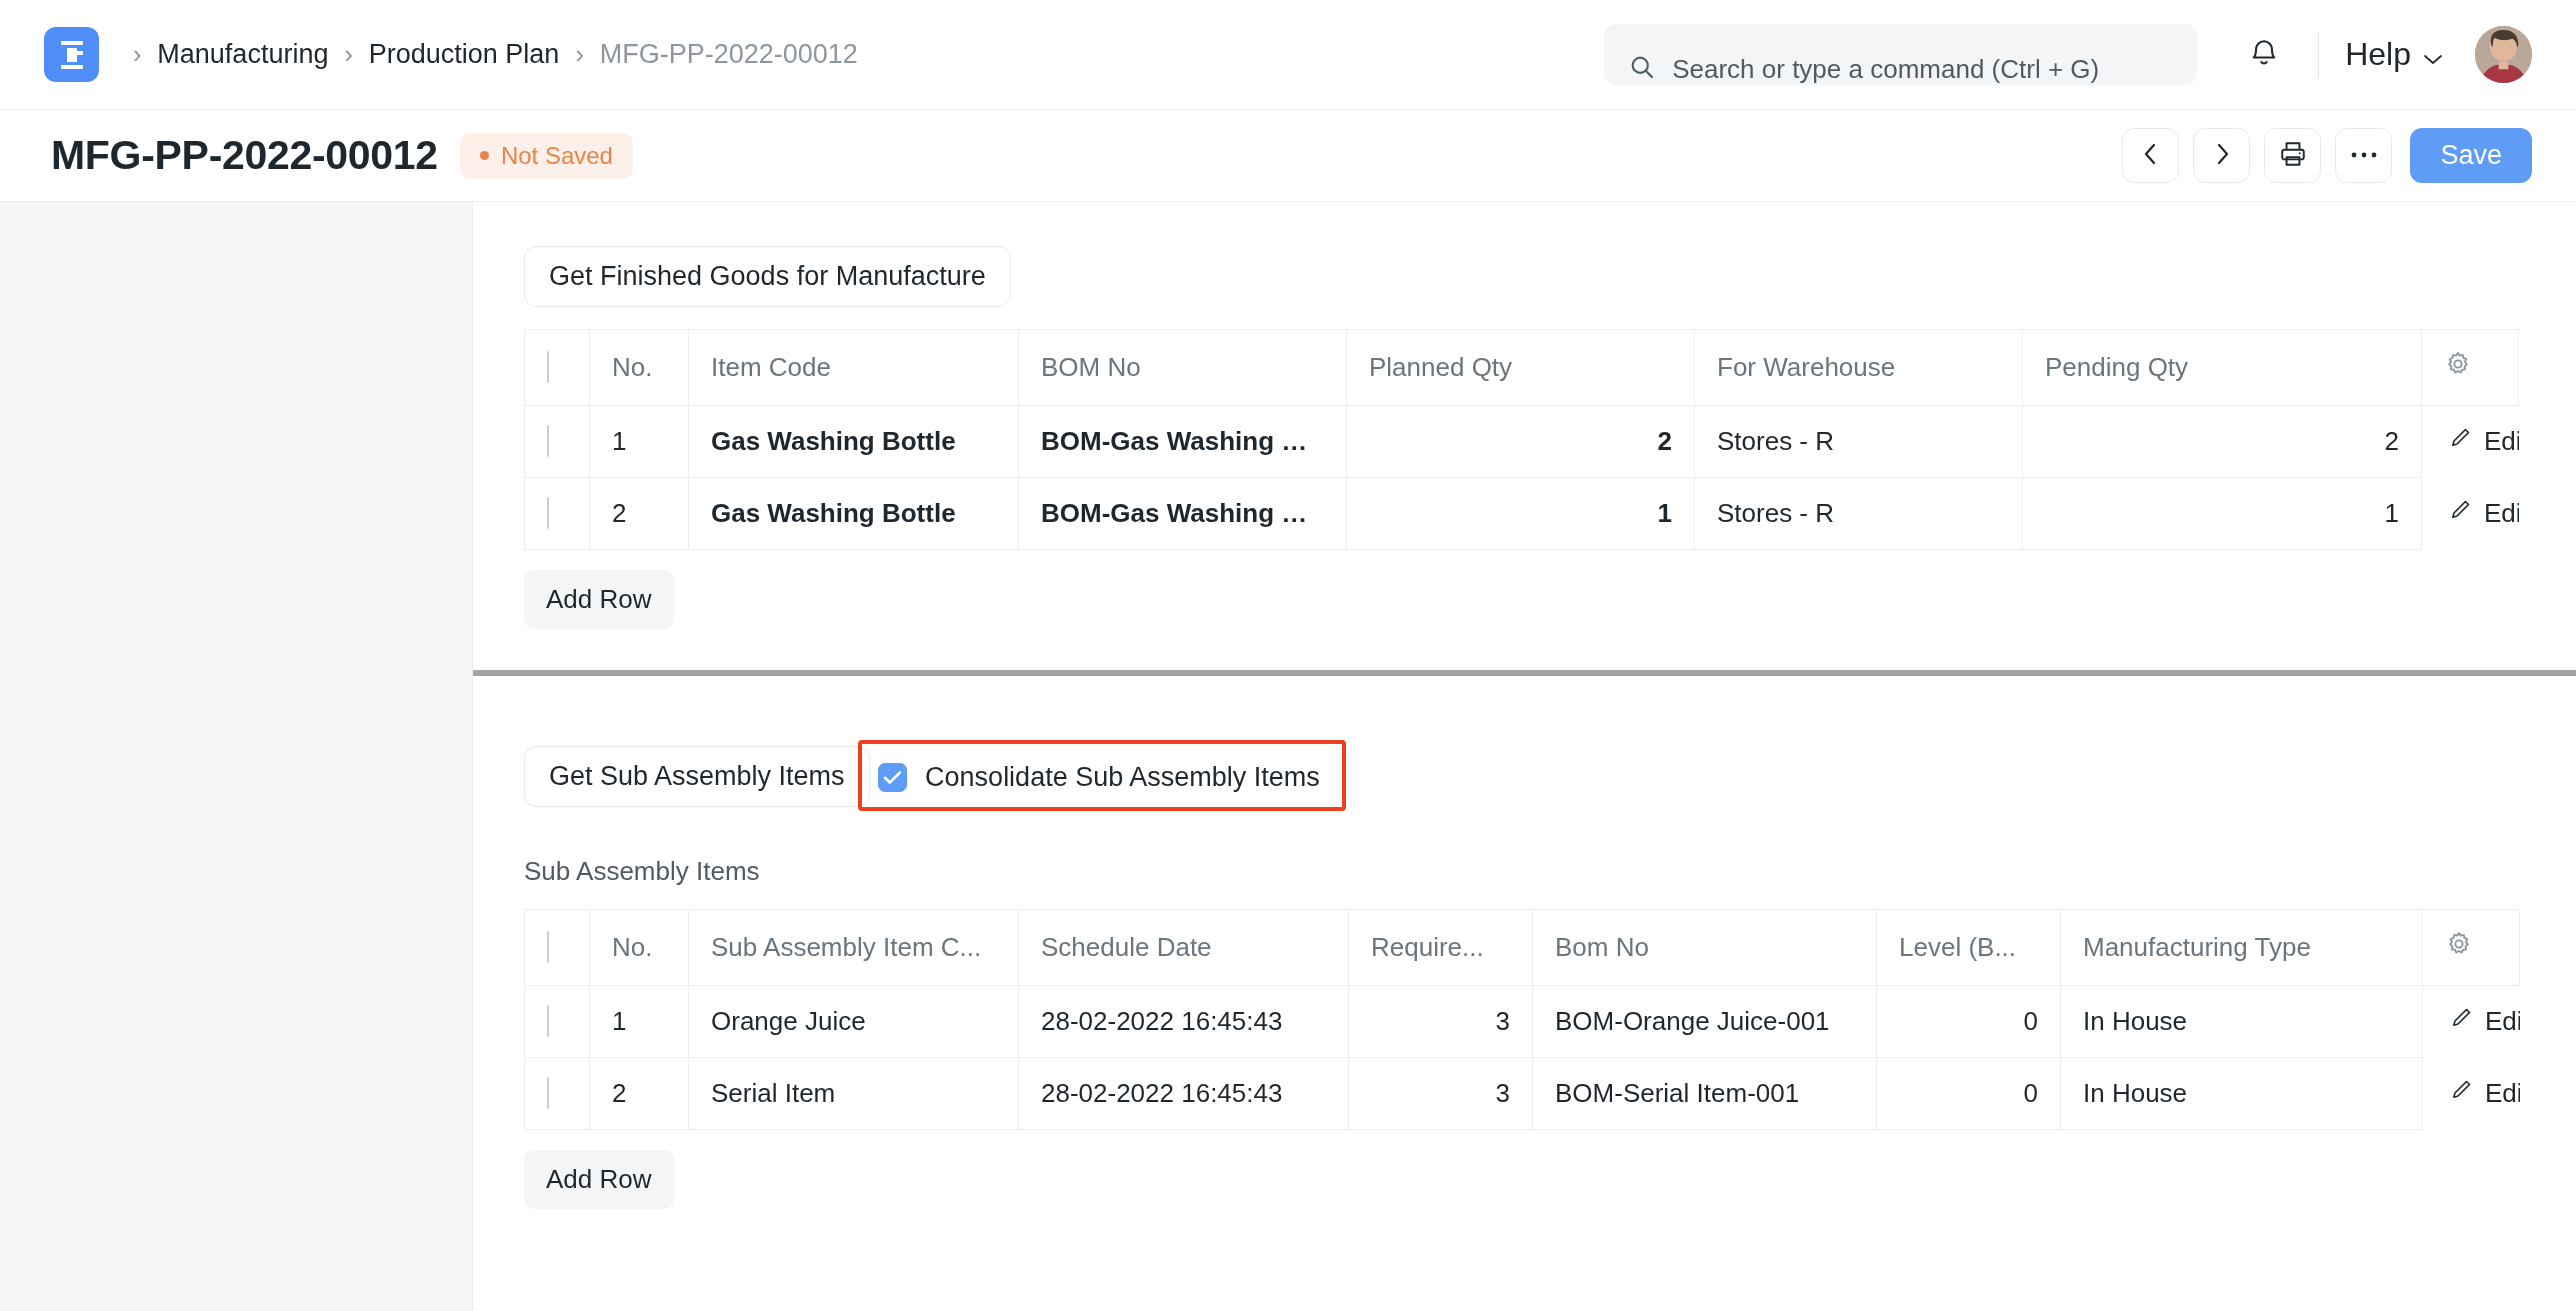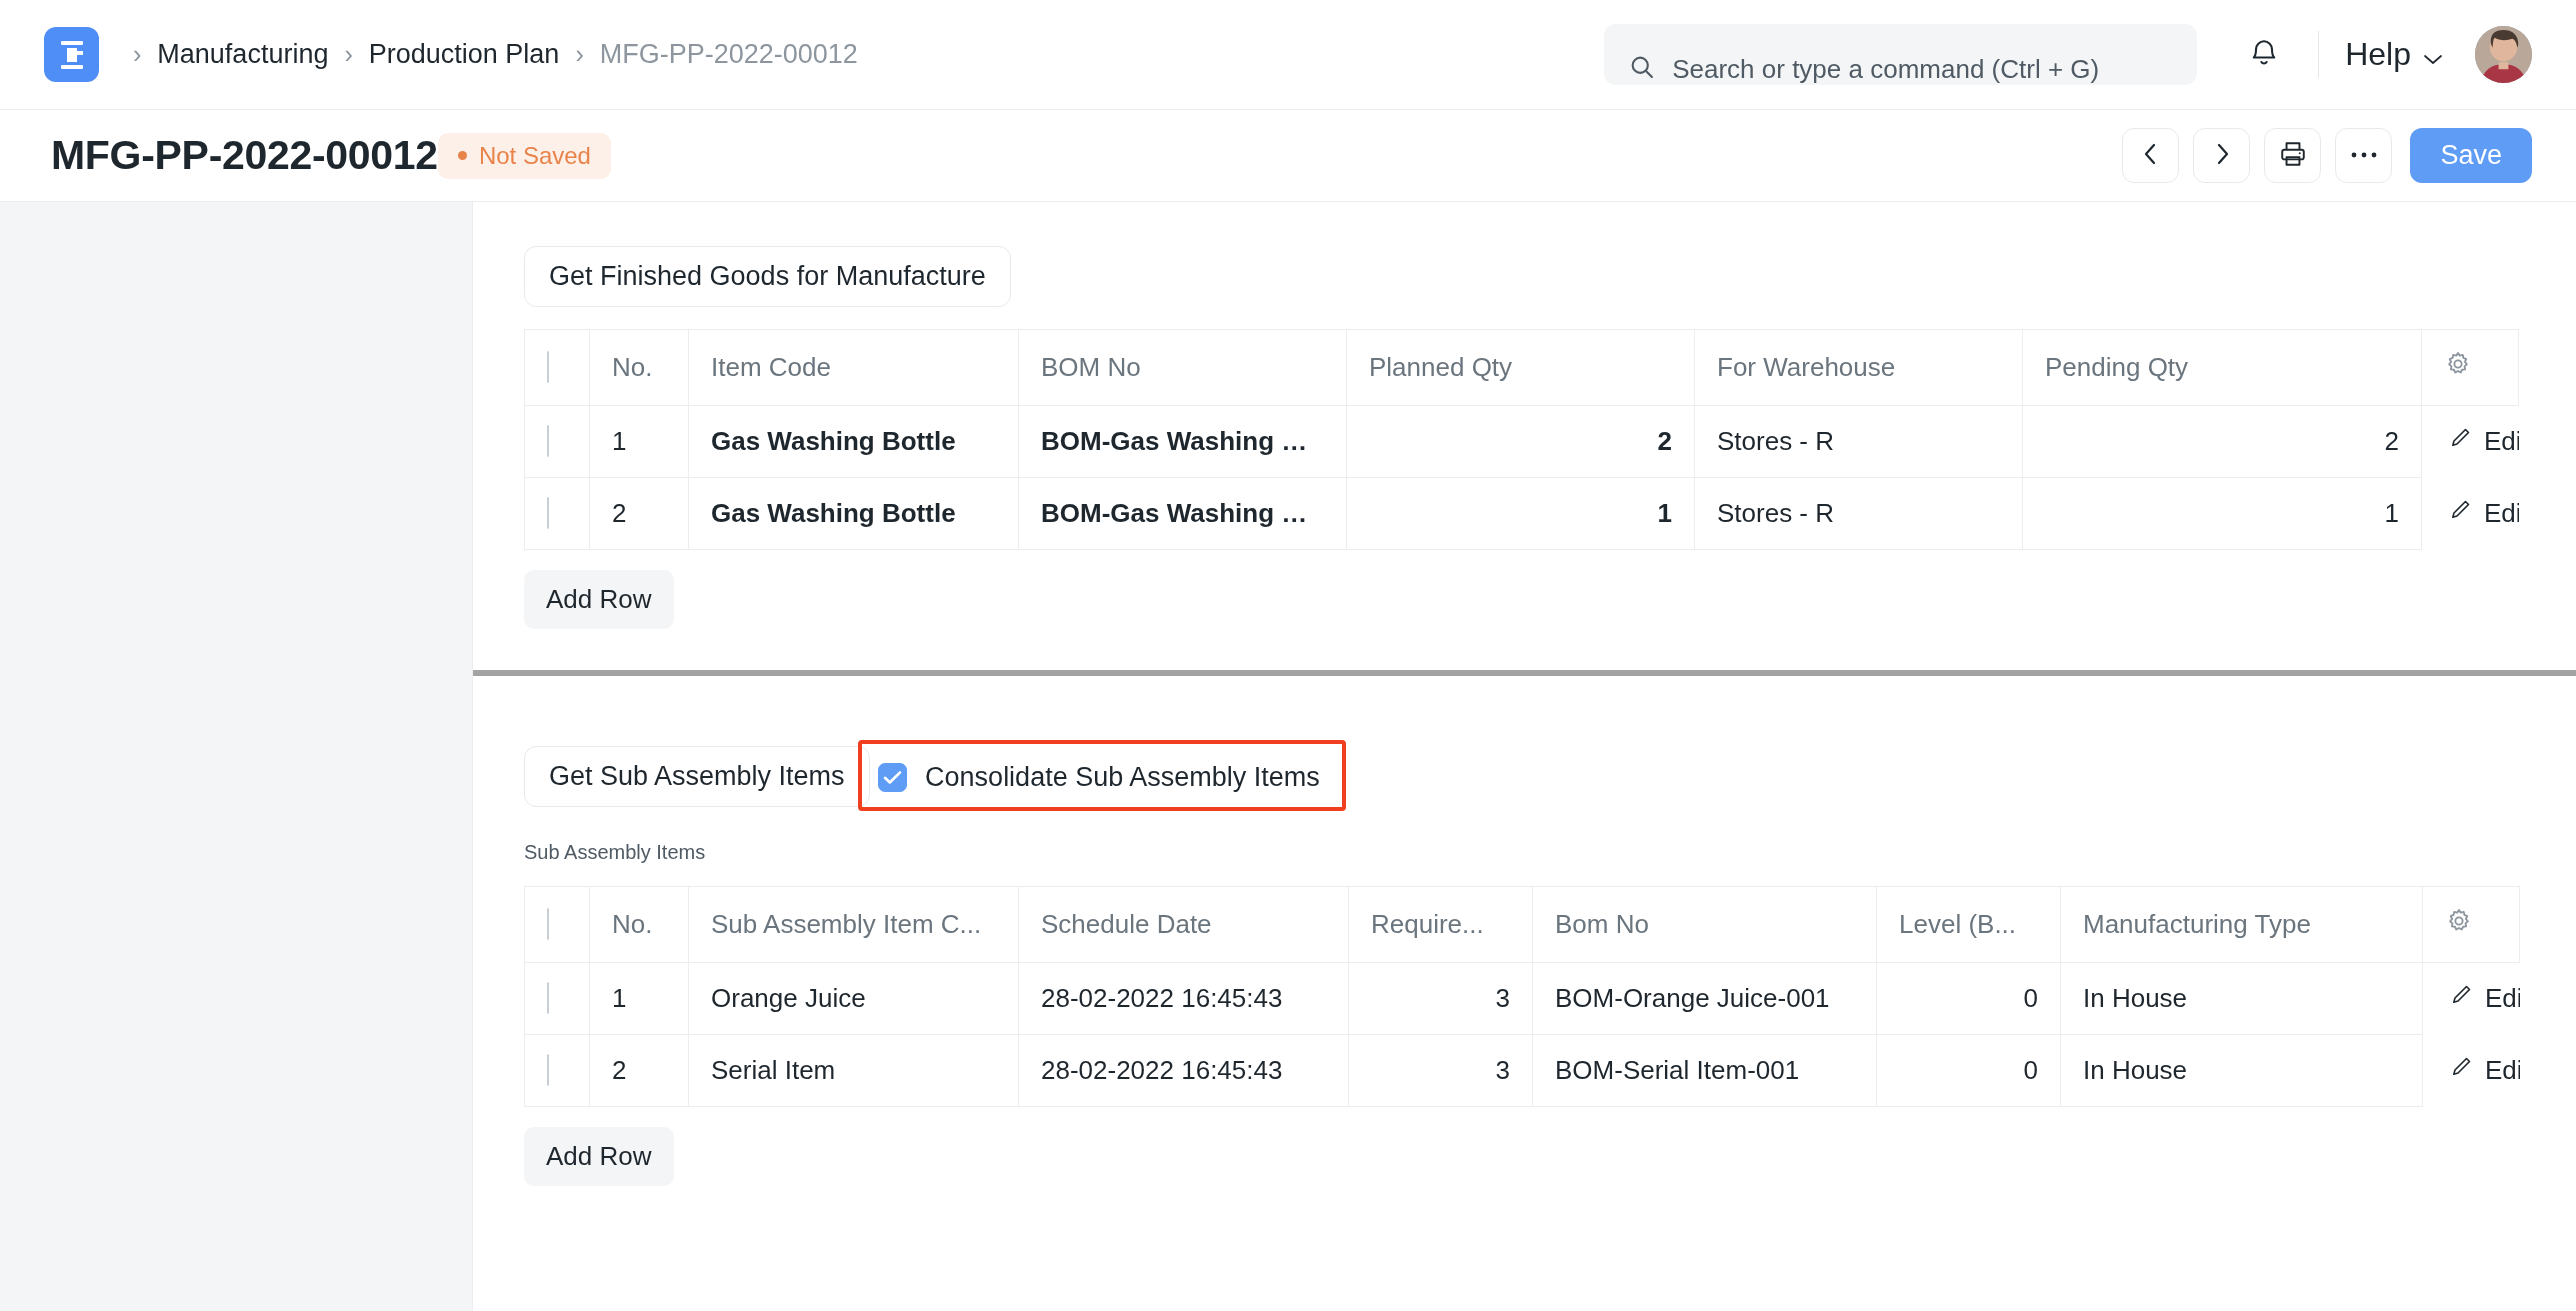--- a/index.html
+++ b/index.html
@@ -69,20 +69,21 @@
   
   .page-head {
     height: 92px;
     background: #ffffff;
     border-bottom: 1px solid #ebeef0;
     display: flex; align-items: center;
     padding: 0 44px 0 51px;
   }
   .page-title { font-size: 41px; font-weight: 700; letter-spacing: -0.3px; }
   .badge {
+    margin-left: 22px;
     background: #fdf0e9;
     color: #e8834a;
     border-radius: 10px;
     padding: 9px 20px;
     font-size: 24px;
     display: flex; align-items: center;
   }
   .badge-dot {
     width: 9px; height: 9px; border-radius: 50%;
     background: #e8834a; margin-right: 12px; flex: none;
@@ -150,21 +151,21 @@
     display: inline-flex; align-items: center;
     border: 4px solid #f03e20;
     border-radius: 4px;
     padding: 14px 22px 14px 16px;
     margin-top: 26px;
     margin-left: -16px;
     min-width: 474px;
   }
   .highlight-box .check-row { margin-top: 4px; }
 
-  .grid-label { font-size: 20px; color: #4f5a64; margin-top: 30px; }
+  .grid-label { font-size: 26px; color: #4f5a64; margin-top: 45px; }
 
   
   .grid { margin-top: 22px; width: 1993px; }
   table.gt { border-collapse: collapse; width: 1993px; table-layout: fixed; }
   table.gt thead th {
     font-weight: 400;
     font-size: 26px;
     color: #6b757e;
     text-align: left;
     padding: 20px 22px;

